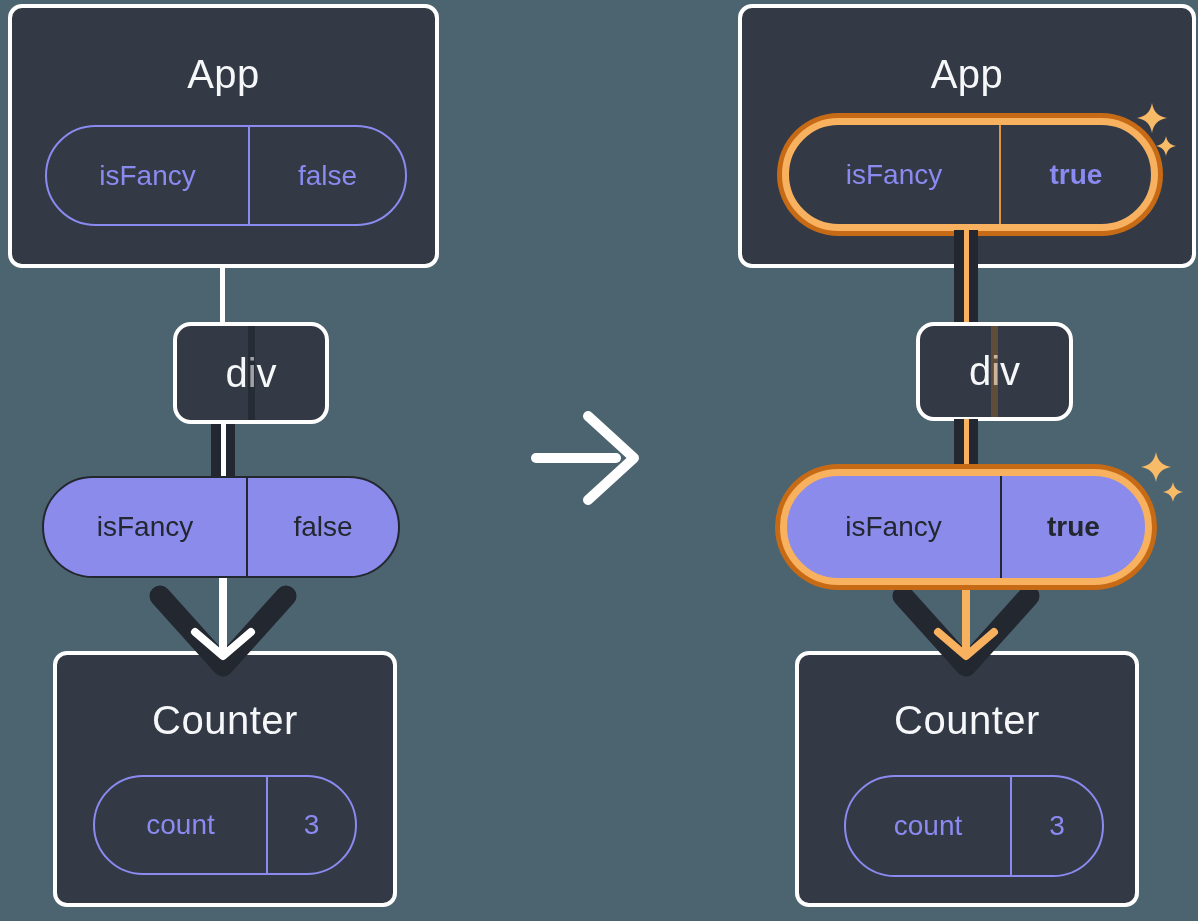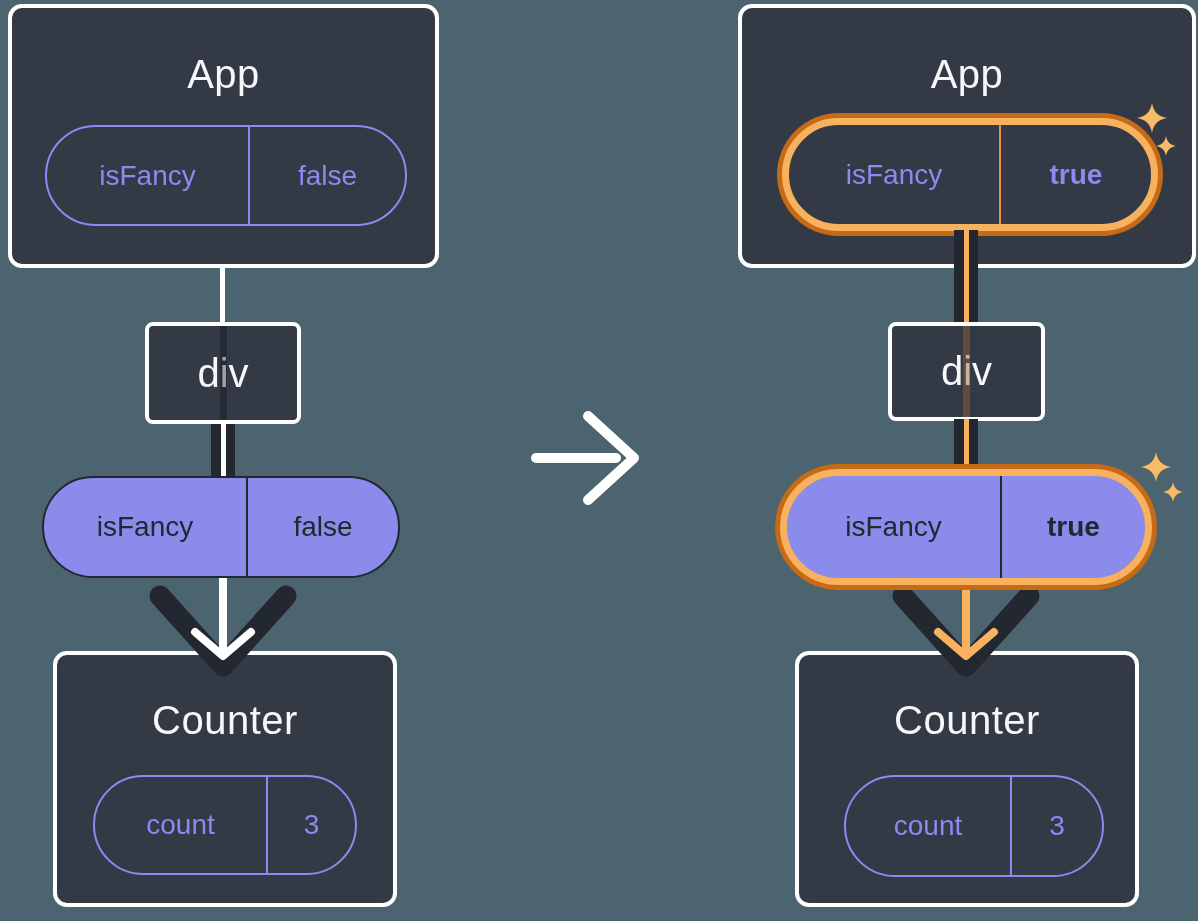--- a/index.html
+++ b/index.html
@@ -72,24 +72,25 @@
   .pill-glow.on-card{background:var(--card);}
   .pill-glow.on-card .seg{color:var(--purple);}
   .pill-glow.on-card .seg-name{border-right:2.5px solid var(--orange-div);}
   .pill-glow.on-purple{background:var(--purple-fill);}
   .pill-glow.on-purple .seg{color:var(--dark);}
   .pill-glow.on-purple .seg-name{border-right:2.5px solid var(--dark);}
   .bold{font-weight:700;}
   .divbox{
     background:var(--card);
     border:4px solid var(--white);
-    border-radius:8px;
+    border-radius:18px;
     display:flex;align-items:center;justify-content:center;
     color:#F6F7F9;font-size:40px;font-weight:500;
     z-index:2;
+    margin-left:28px;
   }
   .divbox .stripe{
     position:absolute;top:0;bottom:0;
     width:7px;
   }
   .stripe-dark{background:rgba(18,22,30,0.38);}
   .stripe-warm{background:rgba(150,100,45,0.45);}
   .conn{z-index:2;background:var(--dark);}
   .conn .core{position:absolute;top:0;bottom:0;}
   .core-white{background:var(--white);}

